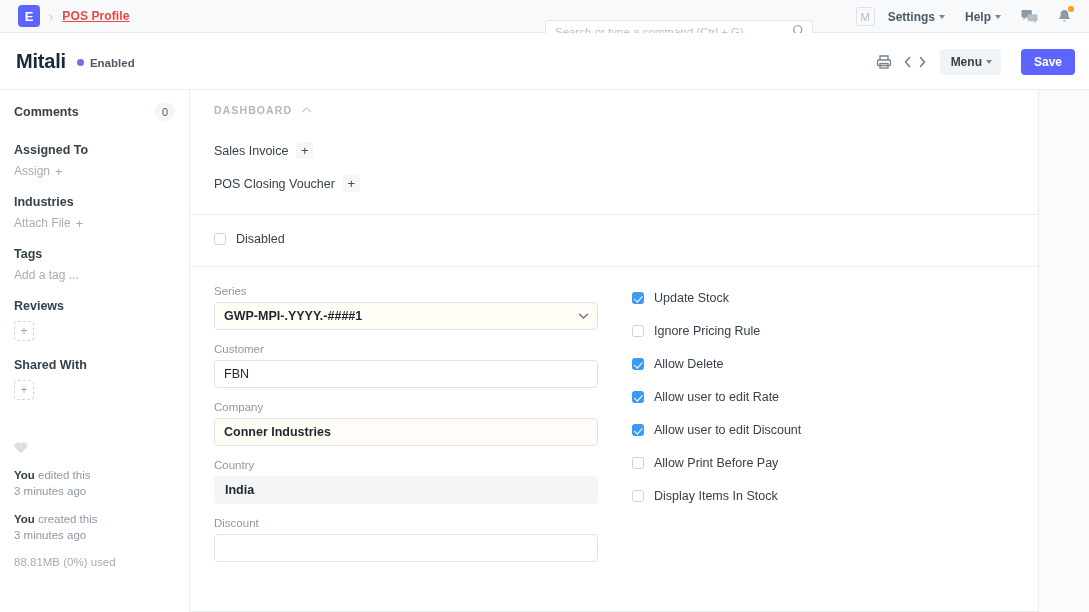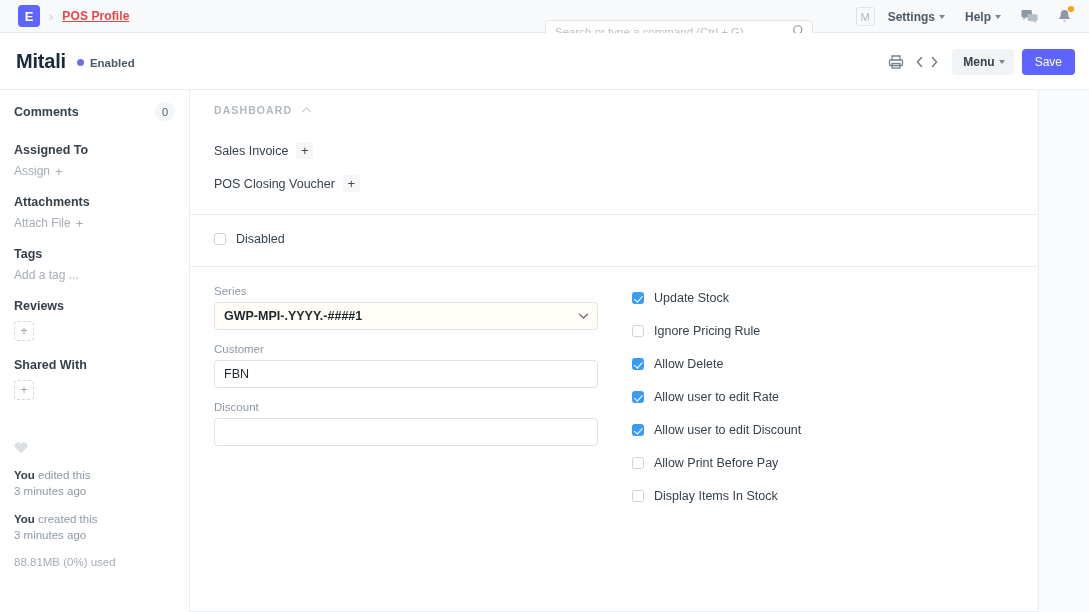--- a/index.html
+++ b/index.html
@@ -108,27 +108,27 @@
   .print-ico { width: 16px; height: 16px; color: #74808b; margin-right: 10px; }
   .chev-nav { width: 11px; height: 14px; color: #74808b; margin-right: 4px; }
   .chev-nav.next { margin-right: 12px; }
   .btn-menu {
     height: 26px; padding: 0 9px 0 11px;
     background: #f0f4f7;
     border: none; border-radius: 4px;
     font-size: 12px; font-weight: bold; color: #36414c;
     display: flex; align-items: center;
     font-family: "Liberation Sans", sans-serif;
-    margin-right: 8px;
+    margin-right: 20px;
     cursor: pointer;
   }
   .btn-save {
     height: 26px; padding: 0 13px;
     background: #5e64ff; border: none; border-radius: 4px;
-    font-size: 12px; font-weight: normal; color: #fff;
+    font-size: 12px; font-weight: bold; color: #fff;
     font-family: "Liberation Sans", sans-serif;
     cursor: pointer;
   }
 
   
   .body-wrap { display: flex; height: 522px; background: #fdba74; }
 
   
   .sidebar {
     width: 190px; flex: 0 0 190px;
@@ -342,21 +342,21 @@
 
     <div class="sb-block">
       <div class="sb-title">Assigned To</div>
       <div class="sb-action">
         <span>Assign</span>
         <span class="sb-plus-sm">+</span>
       </div>
     </div>
 
     <div class="sb-block">
-      <div class="sb-title">Attachments</div>
+      <div class="sb-title">Industries</div>
       <div class="sb-action">
         <span>Attach File</span>
         <span class="sb-plus-sm">+</span>
       </div>
     </div>
 
     <div class="sb-block">
       <div class="sb-title">Tags</div>
       <div class="sb-action">
         <span>Add a tag ...</span>
@@ -437,21 +437,33 @@
           </div>
         </div>
 
         <div class="fld">
           <div class="fld-label">Customer</div>
           <div class="fld-ctl">
             <span>FBN</span>
           </div>
         </div>
 
-
+        <div class="fld">
+          <div class="fld-label">Company</div>
+          <div class="fld-ctl link">
+            <span>Conner Industries</span>
+          </div>
+        </div>
+
+        <div class="fld">
+          <div class="fld-label">Country</div>
+          <div class="fld-ctl readonly">
+            <span>India</span>
+          </div>
+        </div>
 
         <div class="fld">
           <div class="fld-label">Discount</div>
           <div class="fld-ctl">
             <span></span>
           </div>
         </div>
 
       </div>
 

